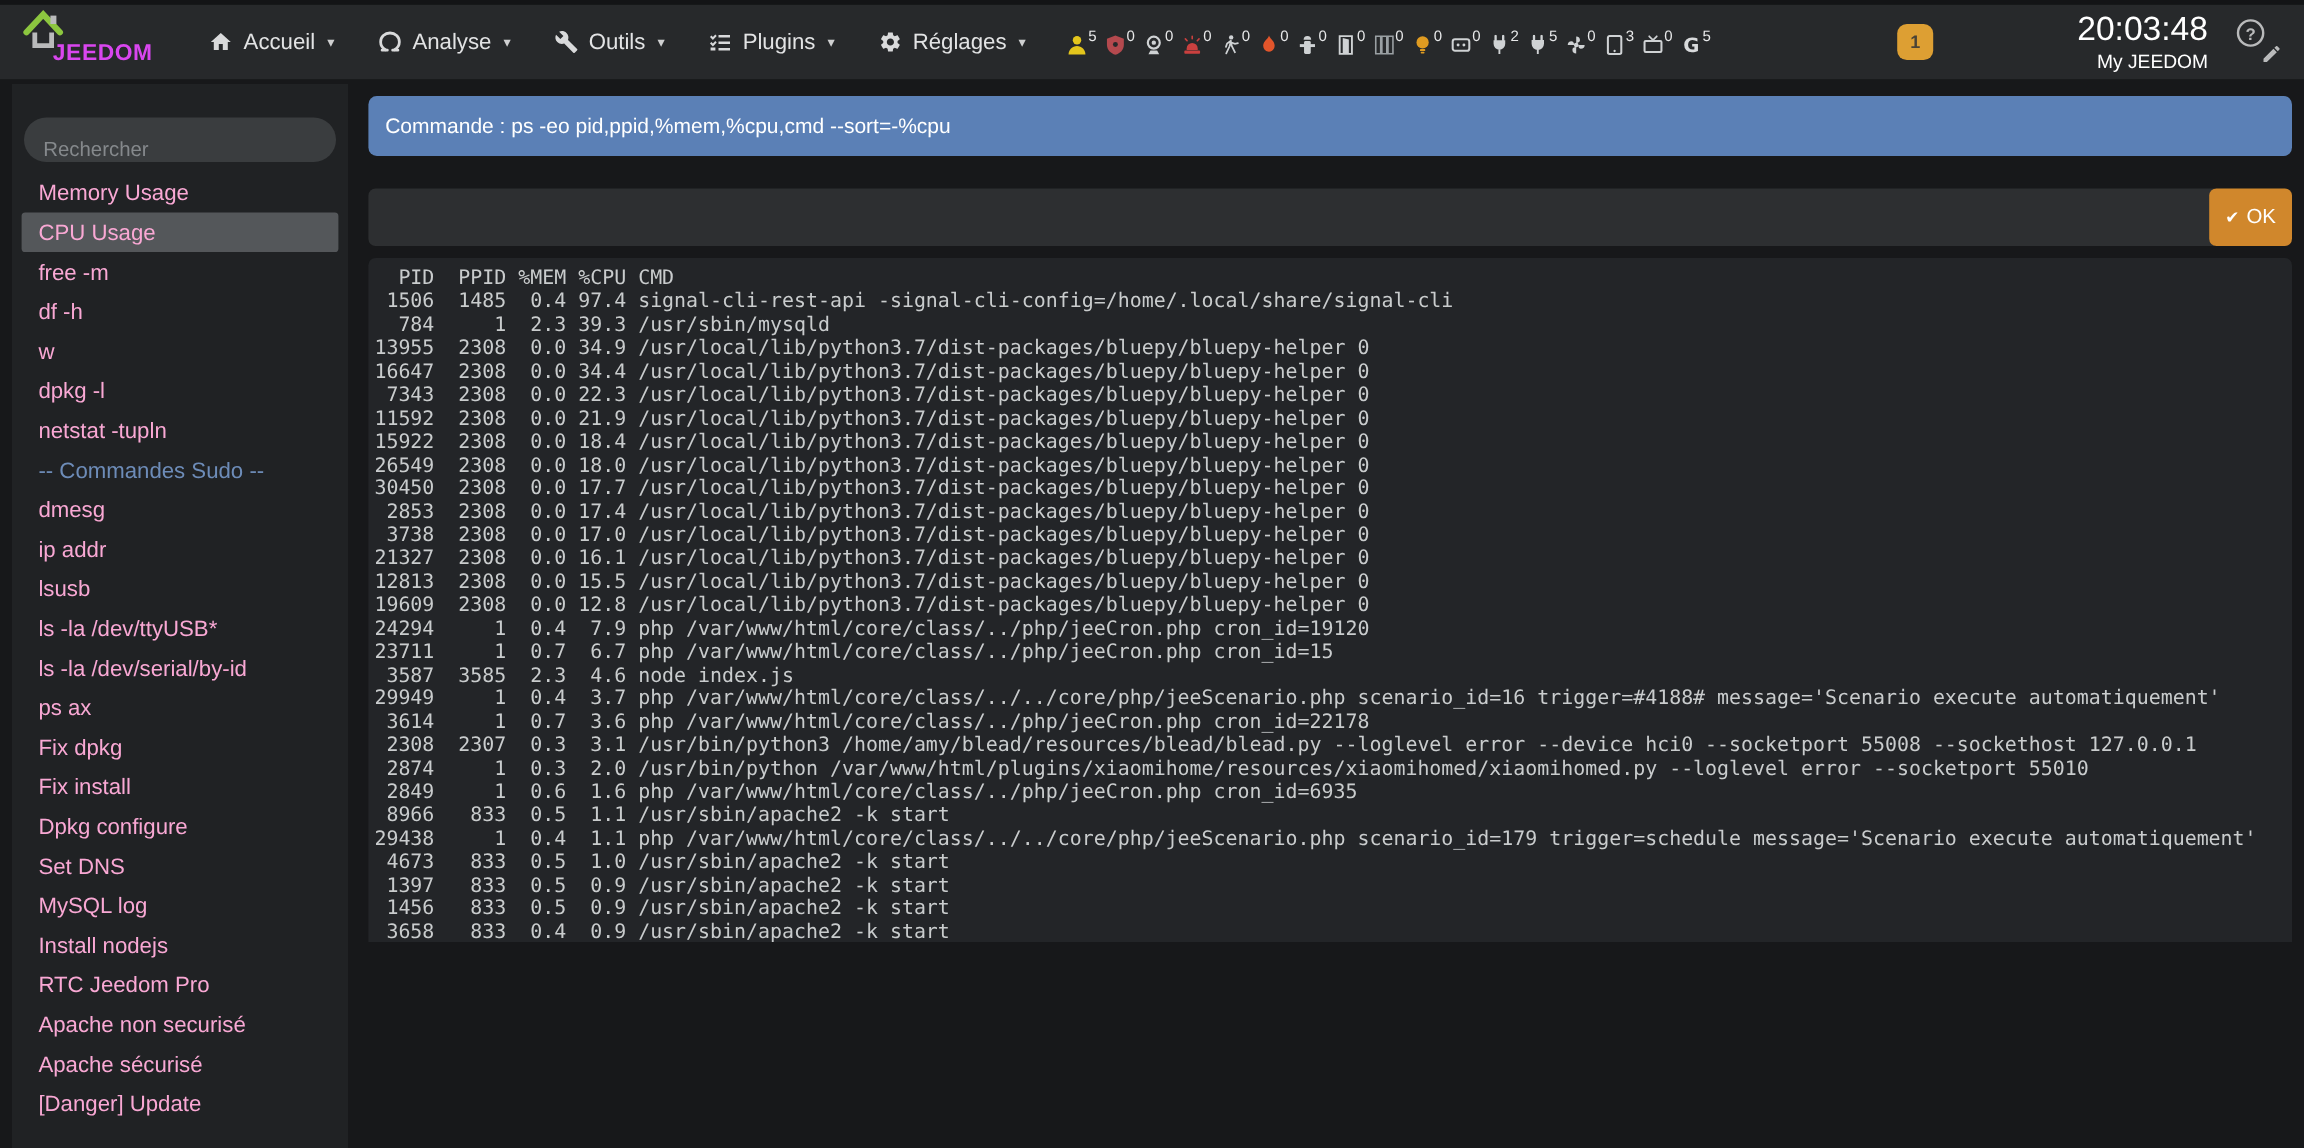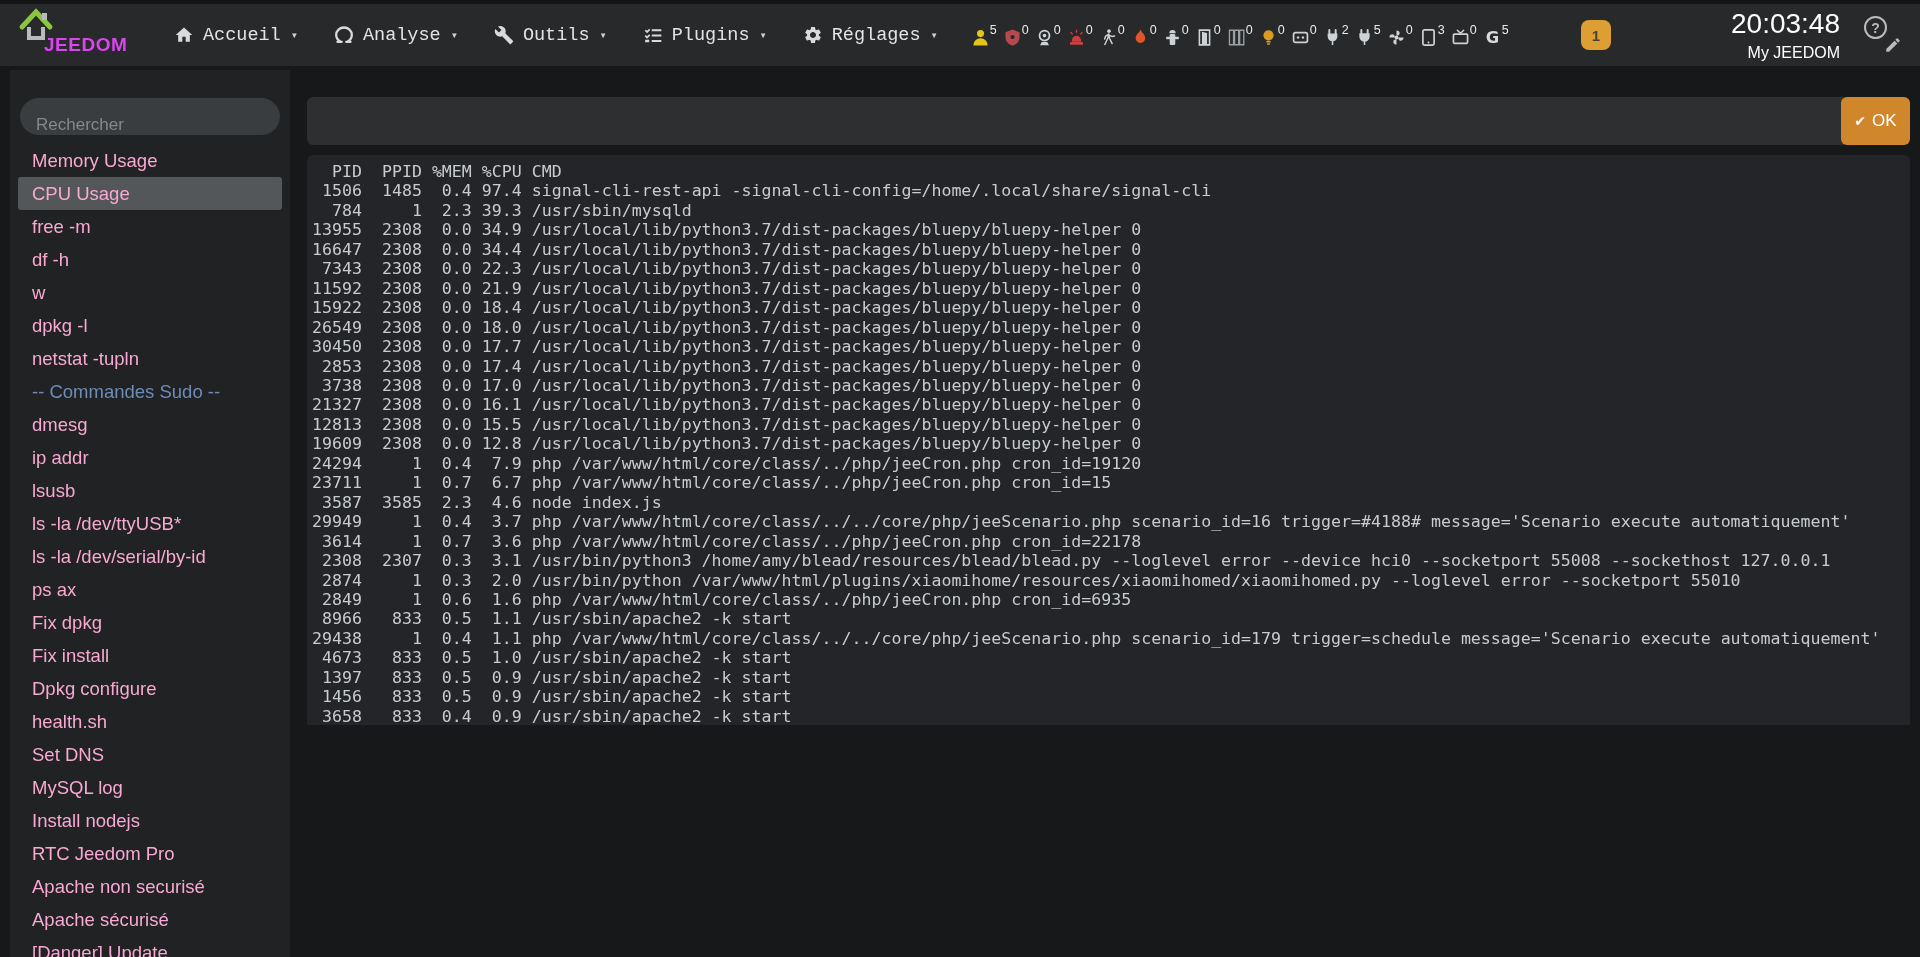--- a/index.html
+++ b/index.html
@@ -103,21 +103,21 @@
 <header class="navbar">
   <div class="logo">
     <svg width="40" height="36" viewBox="0 0 40 36">
       <path d="M6 20 L20 5 L34 20" fill="none" stroke="#8cc63f" stroke-width="5" stroke-linecap="round"></path>
       <rect x="26" y="6" width="5" height="7" fill="#b9babb"></rect>
       <path d="M13 20 v11 h14 v-11" fill="none" stroke="#b9babb" stroke-width="4"></path>
     </svg>
     <span class="logo-text">JEEDOM</span>
   </div>
 
-  <nav id="nav-menus" style="display:flex;align-items:center;font-family:Liberation Mono, monospace;">
+  <nav id="nav-menus" style="display:flex;align-items:center;">
       <div class="nav-item">
         <span>
           <svg width="20" height="20" viewBox="0 0 24 24" fill="#d9dadb">
             <path d="M10 20v-6h4v6h5v-8h3L12 3 2 12h3v8z"></path>
           </svg>
         </span>
         <span>Accueil</span>
         <span class="caret">▾</span>
       </div>
       <div class="nav-item">
@@ -317,32 +317,32 @@
       <li class="cmd-item separator">-- Commandes Sudo --</li>
       <li class="cmd-item">dmesg</li>
       <li class="cmd-item">ip addr</li>
       <li class="cmd-item">lsusb</li>
       <li class="cmd-item">ls -la /dev/ttyUSB*</li>
       <li class="cmd-item">ls -la /dev/serial/by-id</li>
       <li class="cmd-item">ps ax</li>
       <li class="cmd-item">Fix dpkg</li>
       <li class="cmd-item">Fix install</li>
       <li class="cmd-item">Dpkg configure</li>
-      <li class="cmd-item">health.sh</li>
       <li class="cmd-item">Set DNS</li>
       <li class="cmd-item">MySQL log</li>
       <li class="cmd-item">Install nodejs</li>
       <li class="cmd-item">RTC Jeedom Pro</li>
       <li class="cmd-item">Apache non securisé</li>
       <li class="cmd-item">Apache sécurisé</li>
       <li class="cmd-item">[Danger] Update</li>
     </ul>
 </aside>
 
 <main class="main">
+  <div class="banner">Commande : ps -eo pid,ppid,%mem,%cpu,cmd --sort=-%cpu</div>
 
   <div class="input-row">
     <input class="cmd-input" type="text" value="" style="">
     <button class="ok-btn">
       <span class="check">✔</span>
       <span>OK</span>
     </button>
   </div>
 
   <div class="console">

